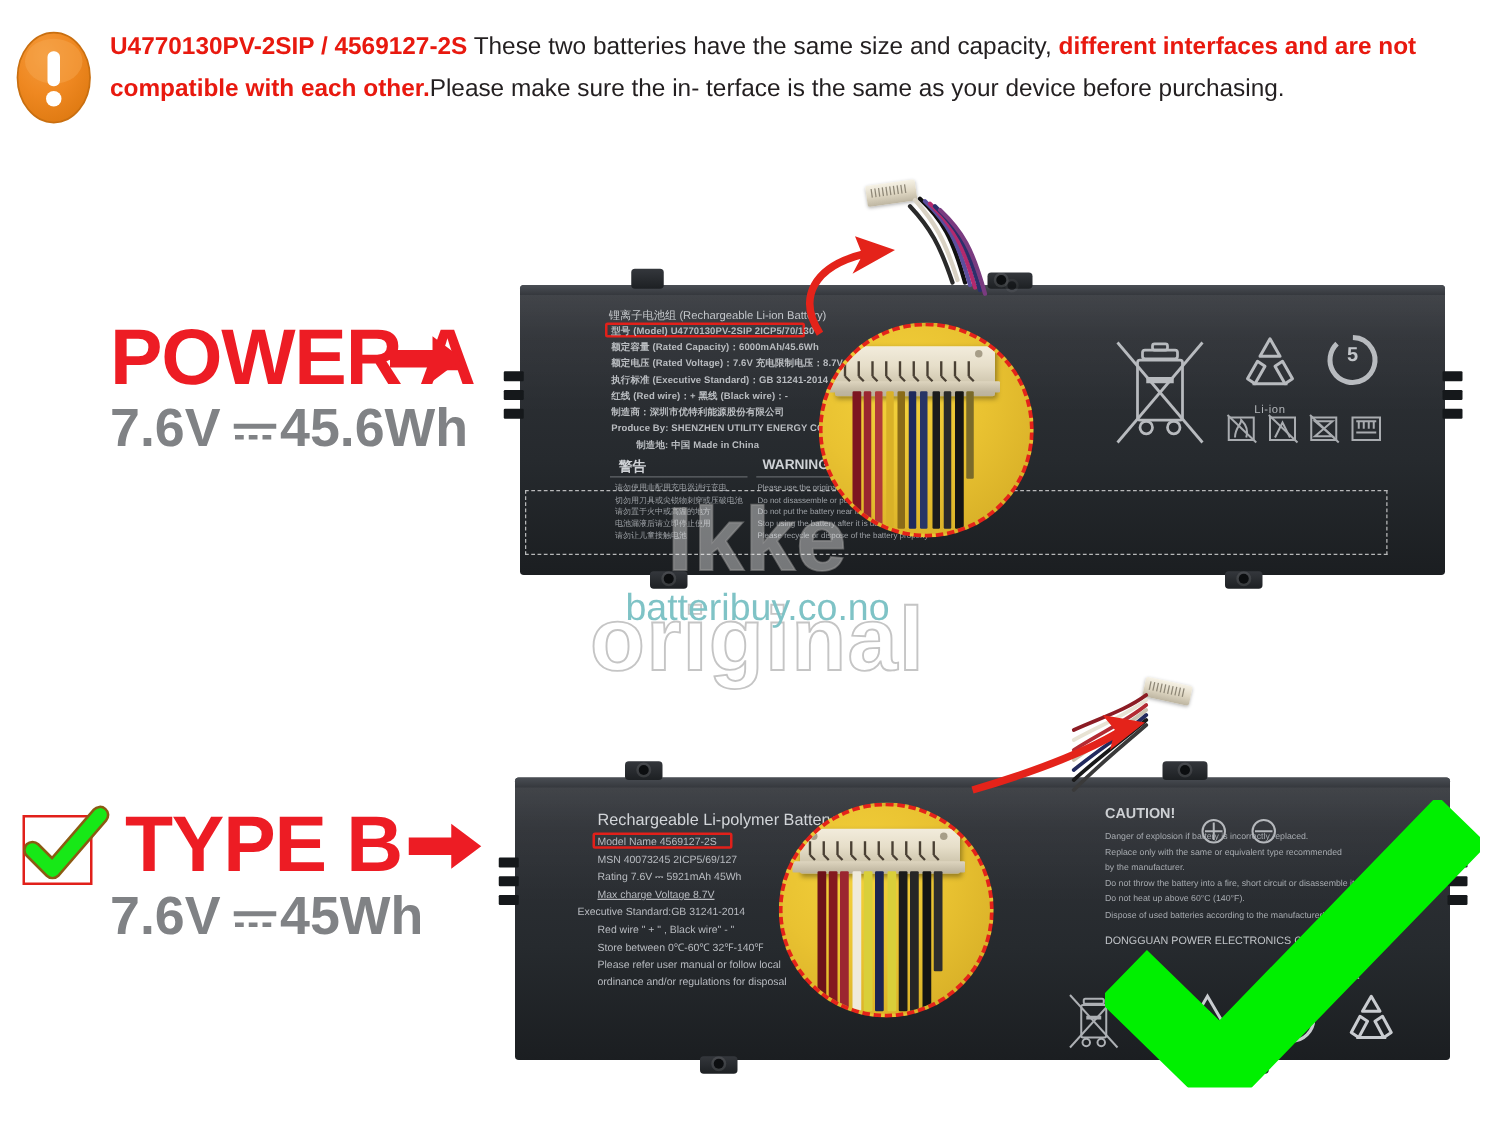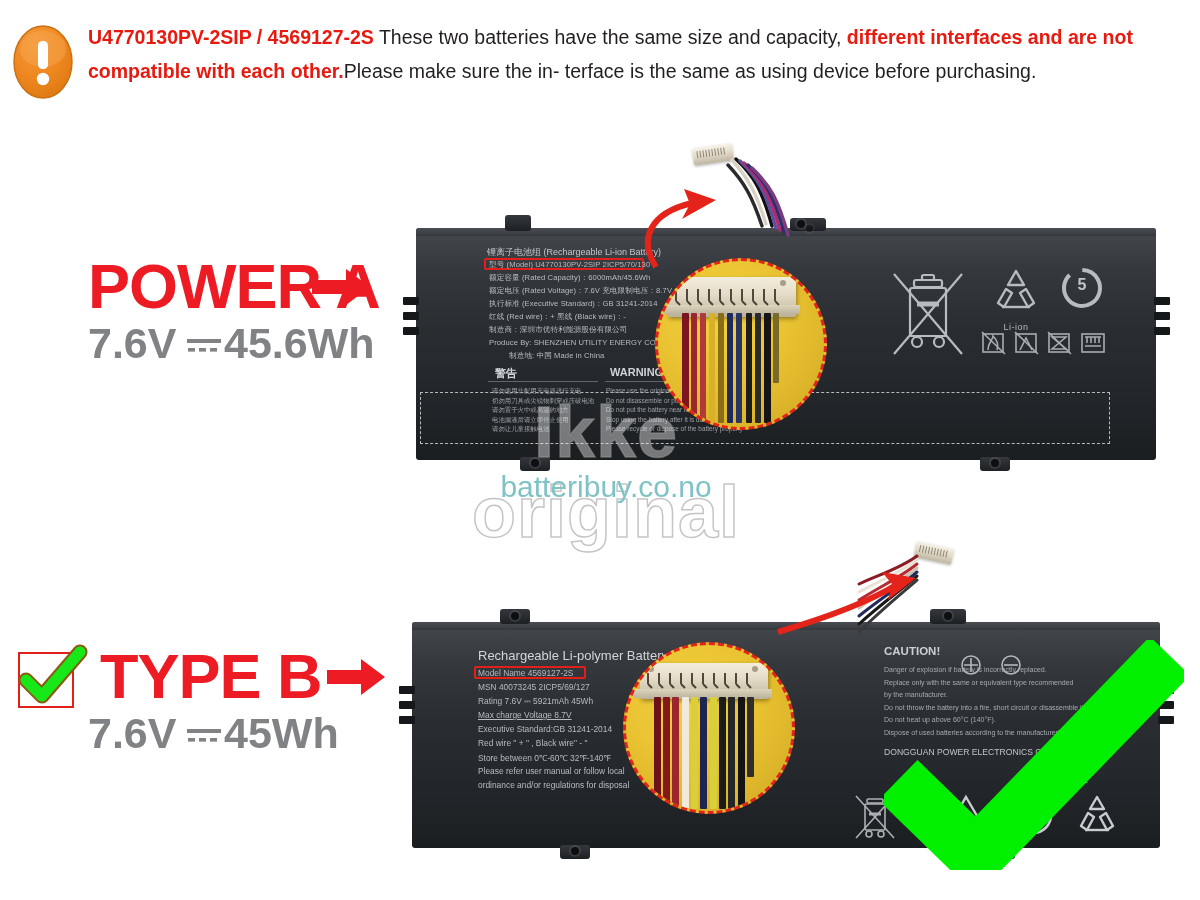--- a/index.html
+++ b/index.html
@@ -47,21 +47,21 @@
     position:absolute; background:linear-gradient(180deg,#34373c,#1d2023);
     border-radius:3px;
   }
   .bat-hole {
     position:absolute; background:#0c0e10; border-radius:50%;
     box-shadow: 0 0 0 2px rgba(255,255,255,0.10);
   }
 
   
   .bat-label { position:absolute; color:#b9bcc0; white-space:nowrap; }
-  .bat-label.cn { font-size:7.6px; letter-spacing:.1px; }
+  .bat-label.cn { font-size:7.6px; letter-spacing:.1px;font-weight:bold; }
   .bat-label.en { font-size:8px; }
   .model-box {
     position:absolute; border:2px solid #e1201a; border-radius:2px;
   }
   .bat-rule { position:absolute; background:#7c8084; height:1px; opacity:.7; }
   .bullet-list { position:absolute; }
   .bullet-list div { font-size:6.4px; color:#9da1a6; line-height:9.5px; white-space:nowrap; }
 
   
   .dashed-white {
@@ -172,21 +172,21 @@
     </defs>
     <ellipse cx="31" cy="40" rx="29" ry="36" fill="url(#og)" stroke="#c96f10" stroke-width="1.4"></ellipse>
     <ellipse cx="31" cy="27" rx="23" ry="18" fill="#f7a851" opacity=".45"></ellipse>
     <rect x="26" y="19" width="10" height="28" rx="4.6" fill="#ffffff"></rect>
     <circle cx="31" cy="57" r="6.2" fill="#ffffff"></circle>
   </svg>
 
   <div id="notice-text">
     <span class="nt-red">U4770130PV-2SIP / 4569127-2S</span><span>  These two batteries have the same size and capacity,</span>
     <span class="nt-red">different interfaces and are not compatible with each other.</span><span>Please make sure the in-</span>
-    <span>terface is the same as using device before purchasing.</span>
+    <span>terface is the same as your device before purchasing.</span>
   </div>
 </div>
 
 <div class="battery-block" id="block-a" style="left:0;top:0;width:1200px;height:520px;">
 
   <div class="bat-body" style="left:416px;top:228px;width:740px;height:232px;"></div>
 
   <div style="position:absolute;left:416px;top:228px;width:740px;height:8px;background:linear-gradient(180deg,#4a4e54,#35383d);border-radius:3px 3px 0 0;"></div>
 
   <div class="bat-notch" style="left:403px;top:297px;width:16px;height:8px;"></div>
@@ -403,21 +403,21 @@
   <div class="bat-hole" style="left:996px;top:847px;width:8px;height:8px;"></div>
 
   <div class="bat-label" style="left:478px;top:648px;font-size:13px;color:#d2d5d9;">Rechargeable Li-polymer Battery</div>
 
   <div class="model-box" style="left:474px;top:666px;width:112px;height:13px;"></div>
 
   <div class="bat-label" style="left:478px;top:668px;font-size:8.4px;color:#b8bbc0;">Model Name  4569127-2S</div>
   <div class="bat-label" style="left:478px;top:682px;font-size:8.4px;color:#b8bbc0;">MSN 40073245            2ICP5/69/127</div>
   <div class="bat-label" style="left:478px;top:696px;font-size:8.4px;color:#b8bbc0;">Rating 7.6V ⎓ 5921mAh    45Wh</div>
   <div class="bat-label" style="left:478px;top:710px;font-size:8.4px;color:#b8bbc0;text-decoration:underline;">Max charge Voltage 8.7V</div>
-  <div class="bat-label" style="left:478px;top:724px;font-size:8.4px;color:#b8bbc0;">Executive Standard:GB 31241-2014</div>
+  <div class="bat-label" style="left:462px;top:724px;font-size:8.4px;color:#b8bbc0;">Executive Standard:GB 31241-2014</div>
   <div class="bat-label" style="left:478px;top:738px;font-size:8.4px;color:#b8bbc0;">Red wire  " + " , Black wire" - "</div>
   <div class="bat-label" style="left:478px;top:752px;font-size:8.4px;color:#b8bbc0;">Store between 0℃-60℃  32℉-140℉</div>
   <div class="bat-label" style="left:478px;top:766px;font-size:8.4px;color:#b8bbc0;">Please refer user manual or follow local</div>
   <div class="bat-label" style="left:478px;top:780px;font-size:8.4px;color:#b8bbc0;">ordinance and/or regulations for disposal</div>
 
   <svg style="position:absolute;left:960px;top:654px;width:22px;height:22px;" viewBox="0 0 22 22">
     <circle cx="11" cy="11" r="9" fill="none" stroke="#b5b8bc" stroke-width="1.6"></circle>
     <path d="M11 4 L11 18 M4 11 L18 11" stroke="#b5b8bc" stroke-width="1.6"></path>
   </svg>
   <svg style="position:absolute;left:1000px;top:654px;width:22px;height:22px;" viewBox="0 0 22 22">

